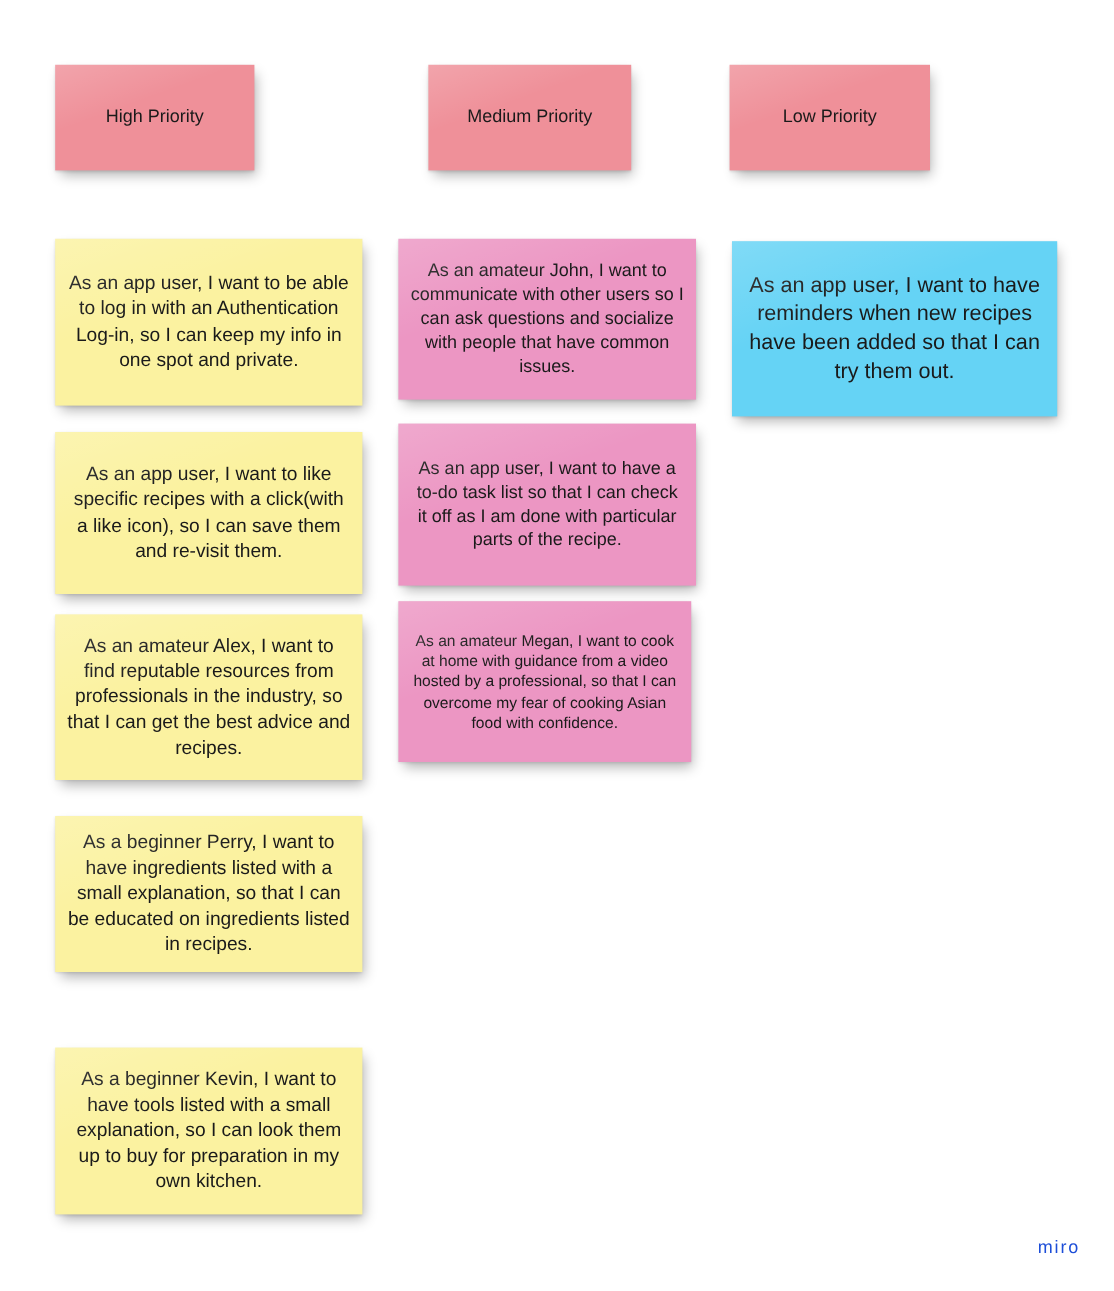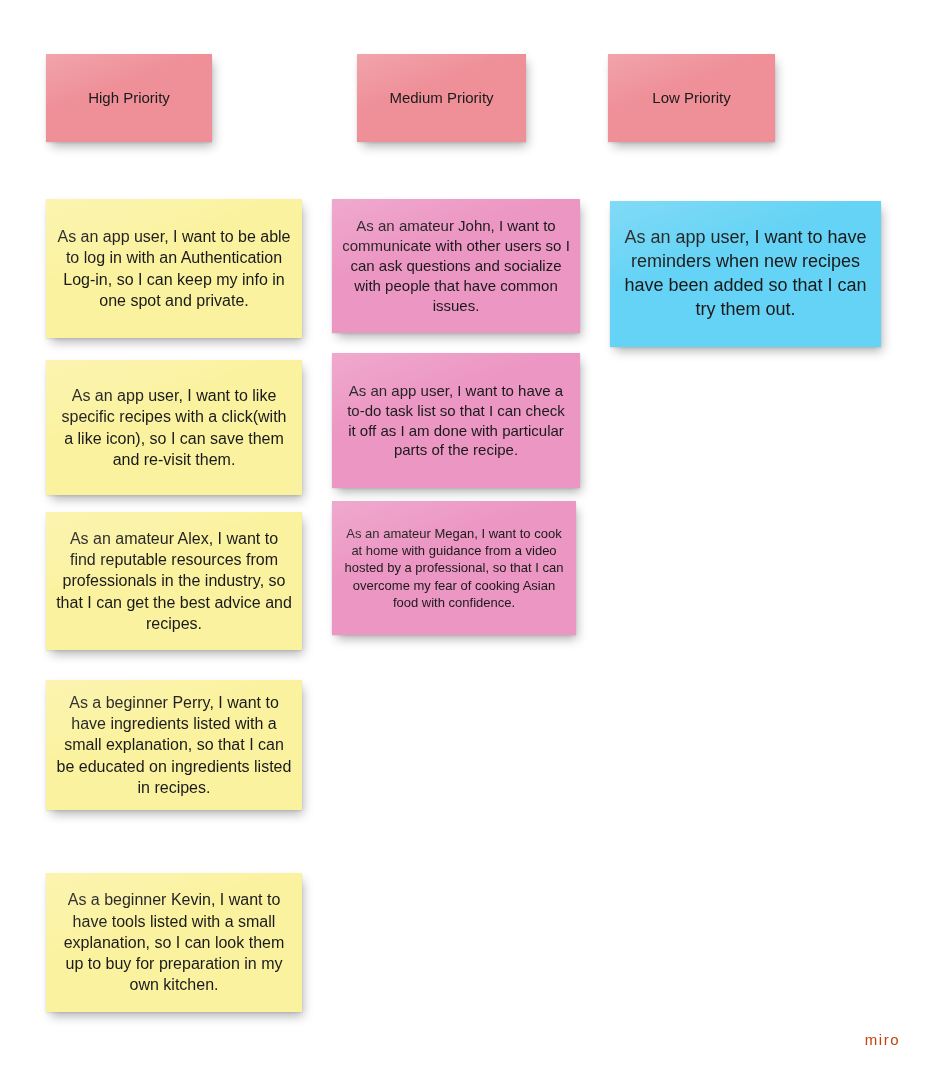--- a/index.html
+++ b/index.html
@@ -54,21 +54,21 @@
     pointer-events: none;
     background: linear-gradient(160deg, rgba(255,255,255,0.18) 0%, rgba(255,255,255,0.0) 38%);
   }
 
   .watermark {
     position: absolute;
     right: 28px;
     bottom: 28px;
     font-size: 15px;
     letter-spacing: 1.5px;
-    color: #c2410c;
+    color: #1d4ed8;
     font-family: "Liberation Sans", sans-serif;
     user-select: none;
   }
 </style>
 </head>
 <body>
 
 <div id="board">
 
   <div class="sticky salmon header-note" style="left:46px; top:54px; width:166px; height:88px;">

